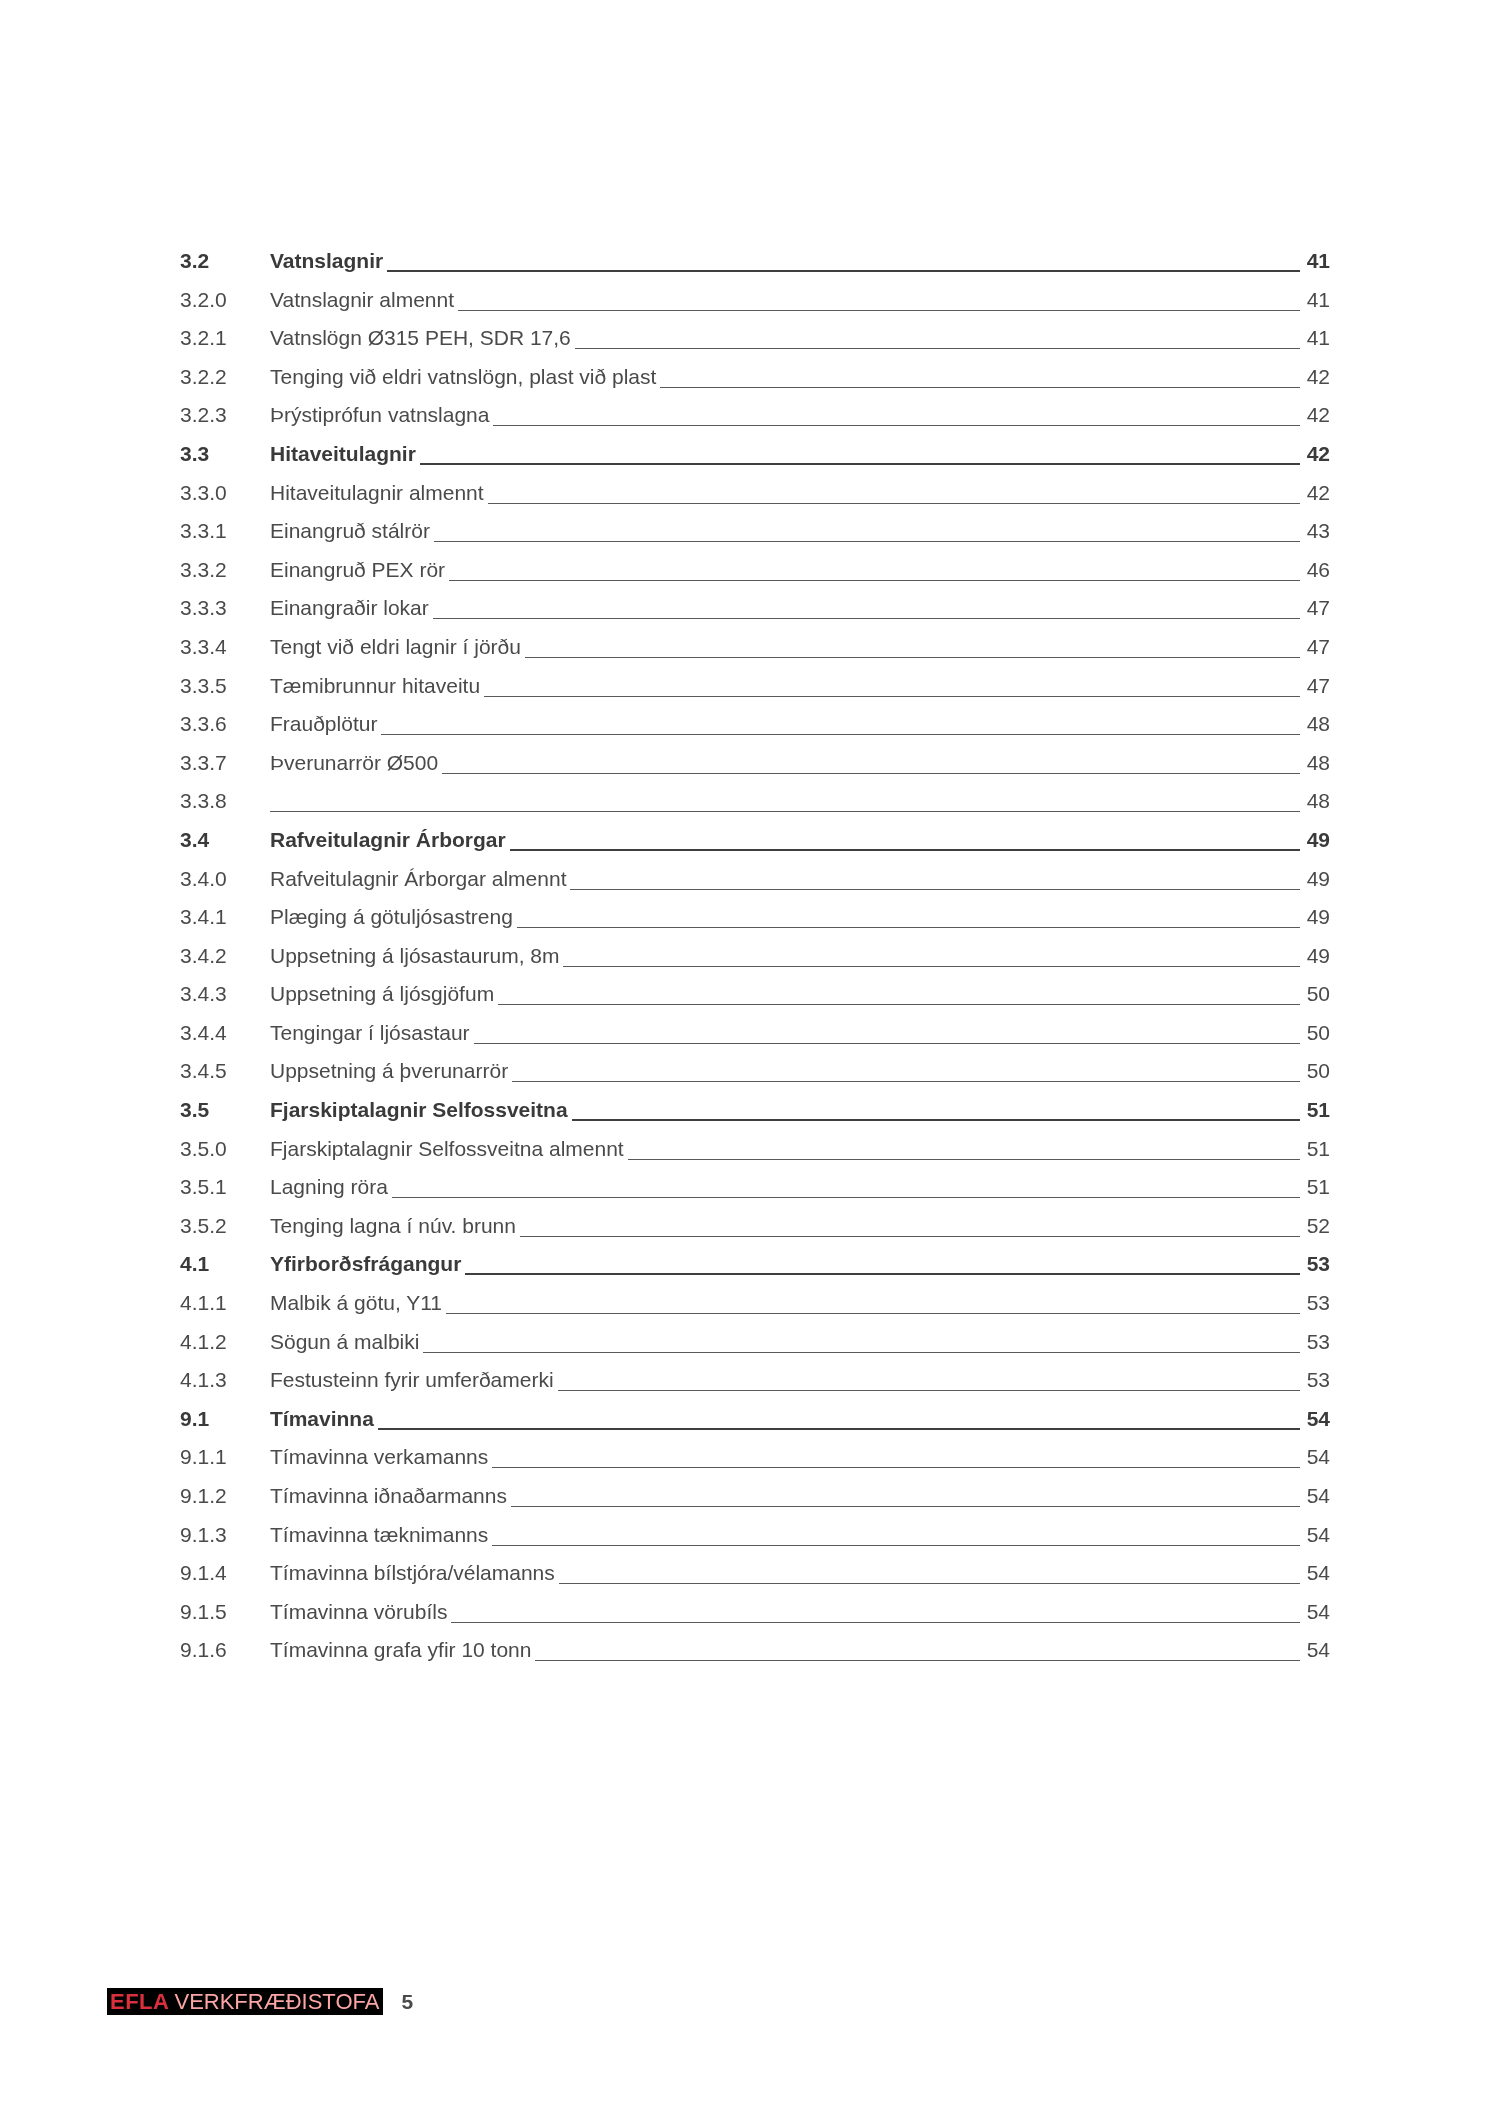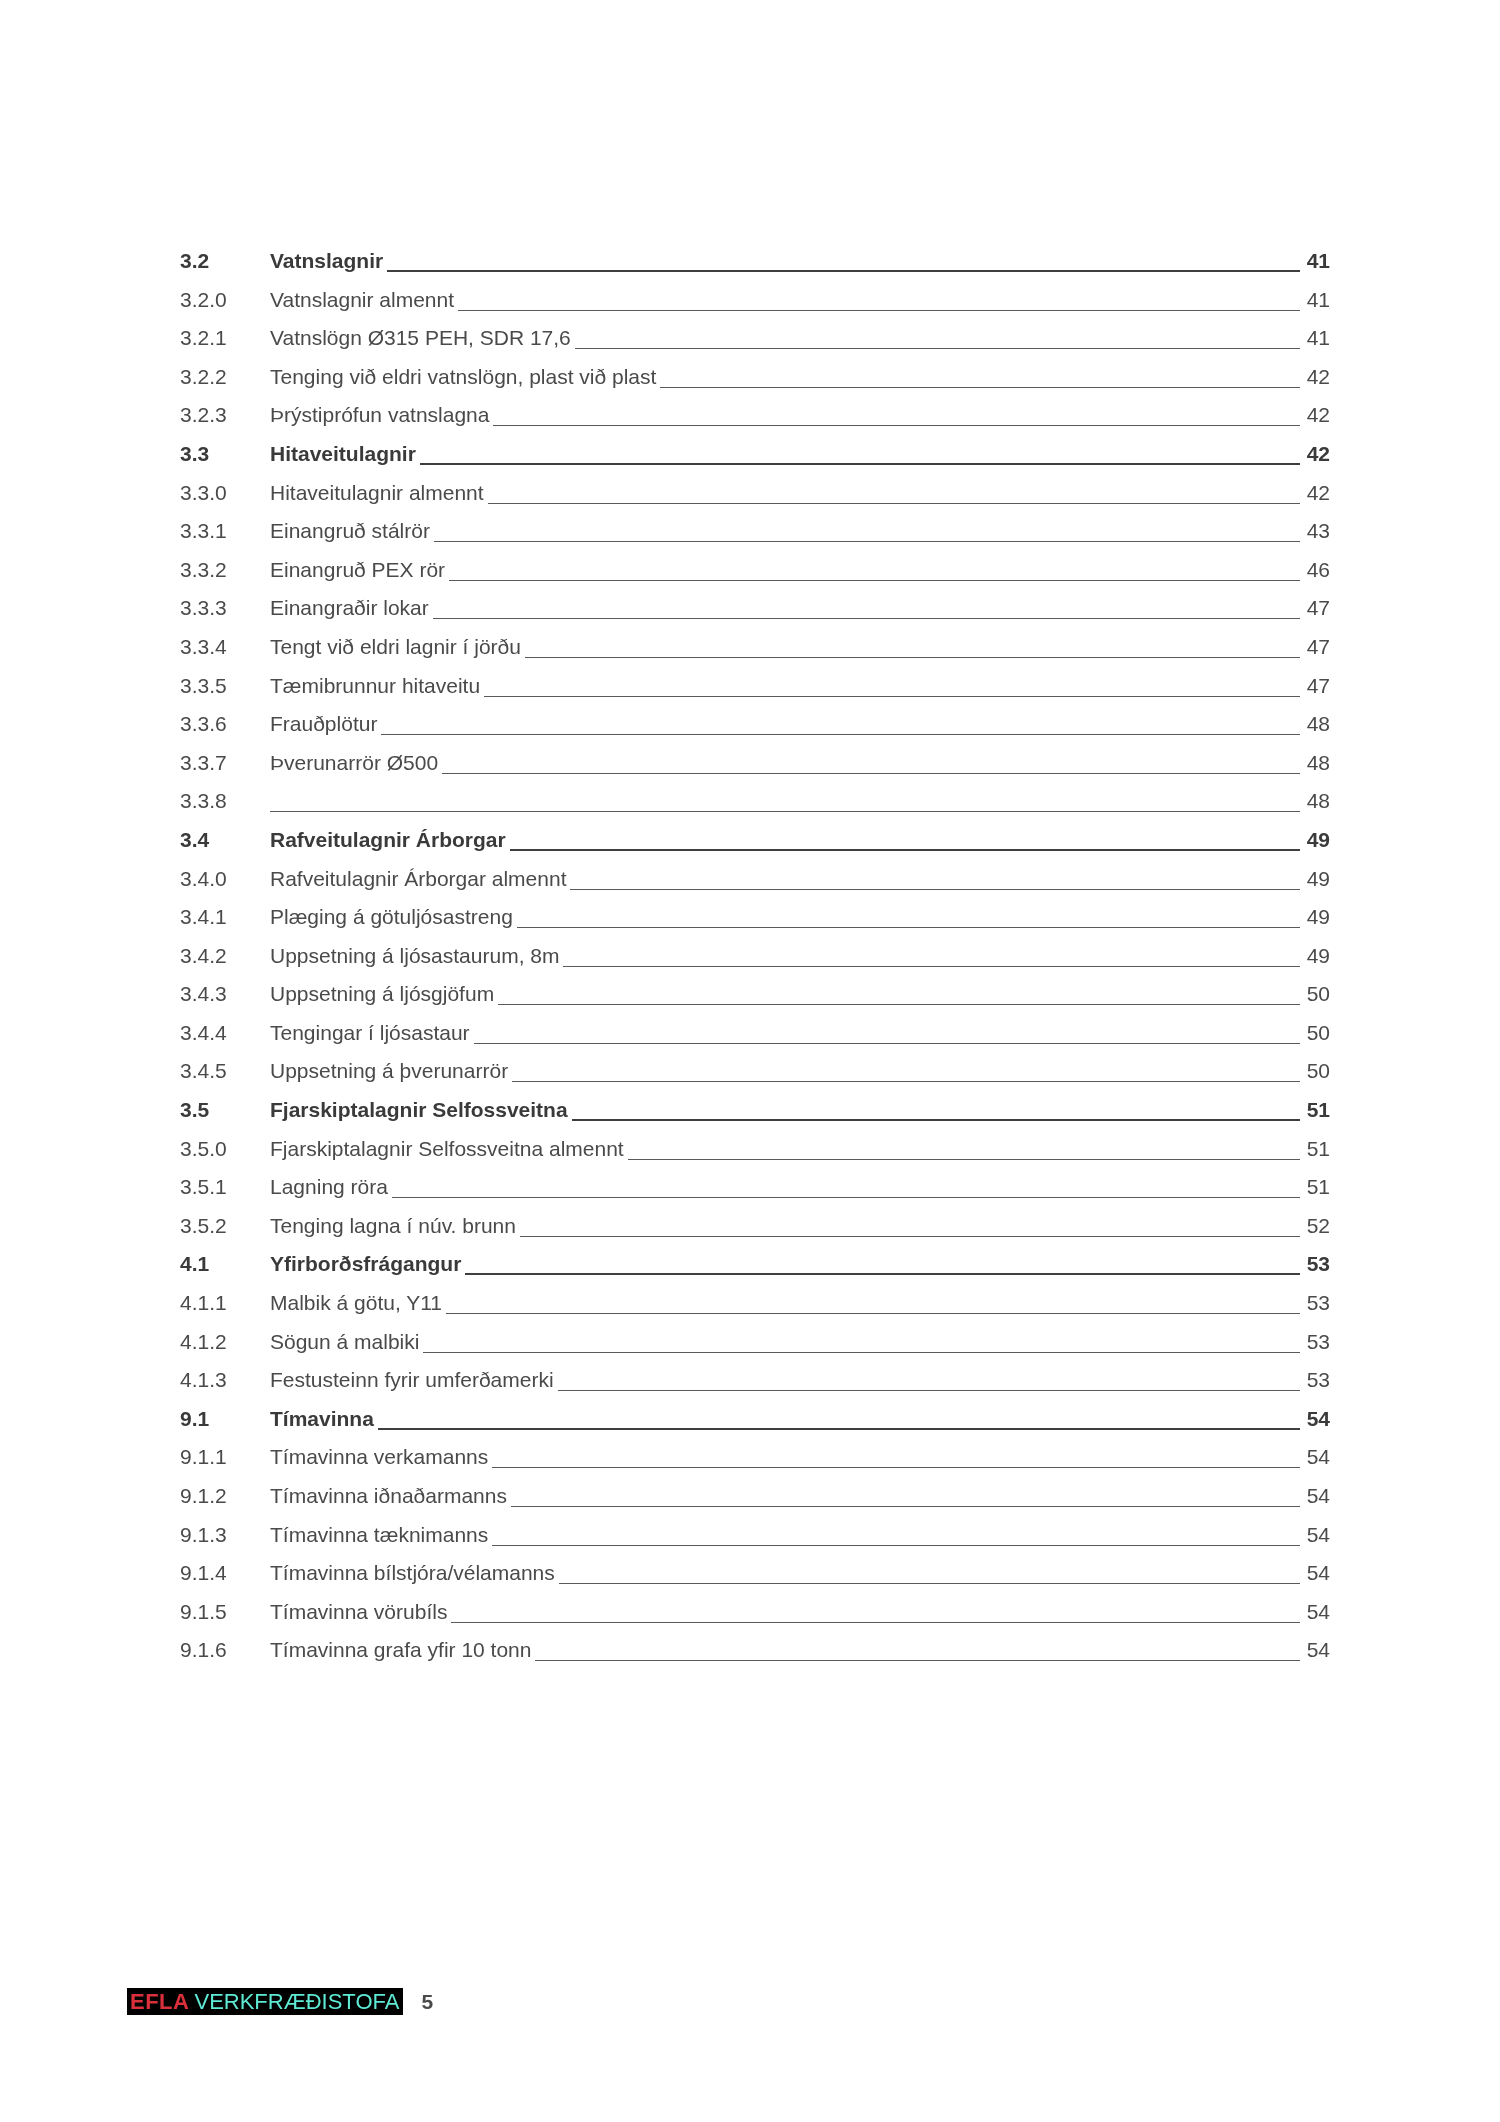--- a/index.html
+++ b/index.html
@@ -58,39 +58,38 @@
       flex: 0 0 auto;
       text-align: right;
       min-width: 26px;
     }
     .footer {
       position: absolute;
       left: 107px;
       top: 1988px;
       display: flex;
       align-items: center;
-      margin-left: 20px;
     }
     .logo {
       background: #000000;
       height: 27px;
       padding: 0 4px 0 3px;
       display: flex;
       align-items: center;
       font-size: 22px;
       line-height: 27px;
       letter-spacing: 0.5px;
     }
     .logo-brand {
       color: #d9303b;
       font-weight: bold;
       margin-right: 5px;
     }
     .logo-sub {
-      color: #5eead4;
+      color: #fca5a5;
       font-weight: normal;
       letter-spacing: 0px;
     }
     .page-number {
       margin-left: 18px;
       font-size: 21px;
       font-weight: bold;
       color: #4a4a4a;
     }
   </style>

